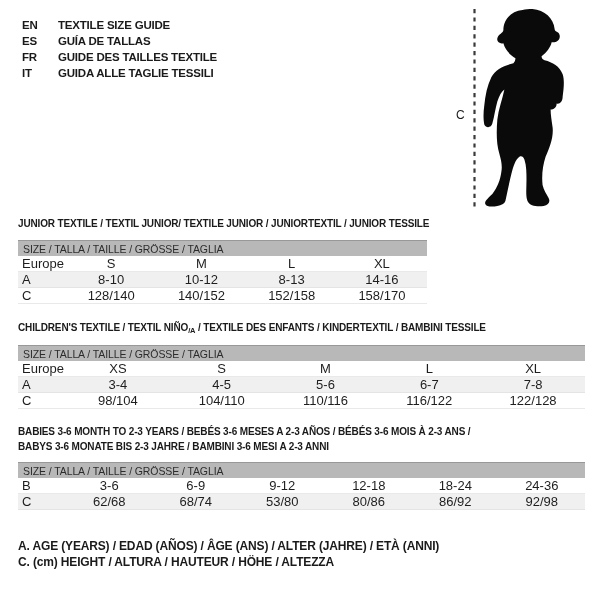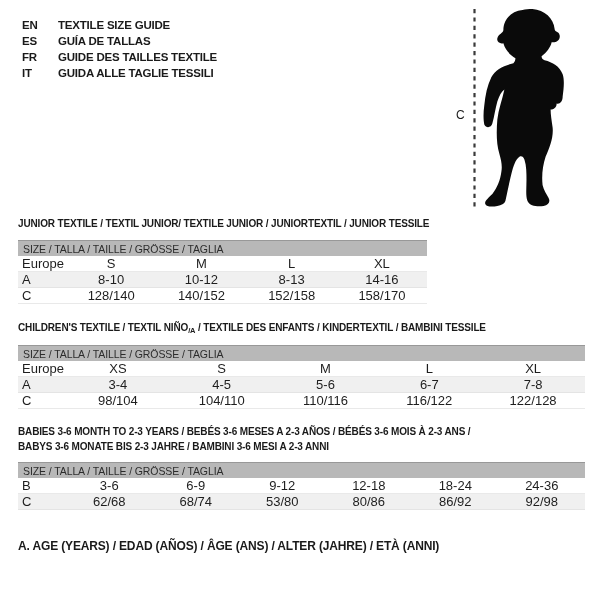--- a/index.html
+++ b/index.html
@@ -213,13 +213,14 @@
       <td>53/80</td>
       <td>80/86</td>
       <td>86/92</td>
       <td>92/98</td>
     </tr>
   </tbody>
 </table>
 
 <div class="abs footnotes">
   <div class="footnote">A. AGE (YEARS) / EDAD (AÑOS) / ÂGE (ANS) / ALTER (JAHRE) / ETÀ (ANNI)</div>
+  <div class="footnote">C. (cm) HEIGHT / ALTURA / HAUTEUR / HÖHE / ALTEZZA</div>
 </div>
 
 </body></html>

